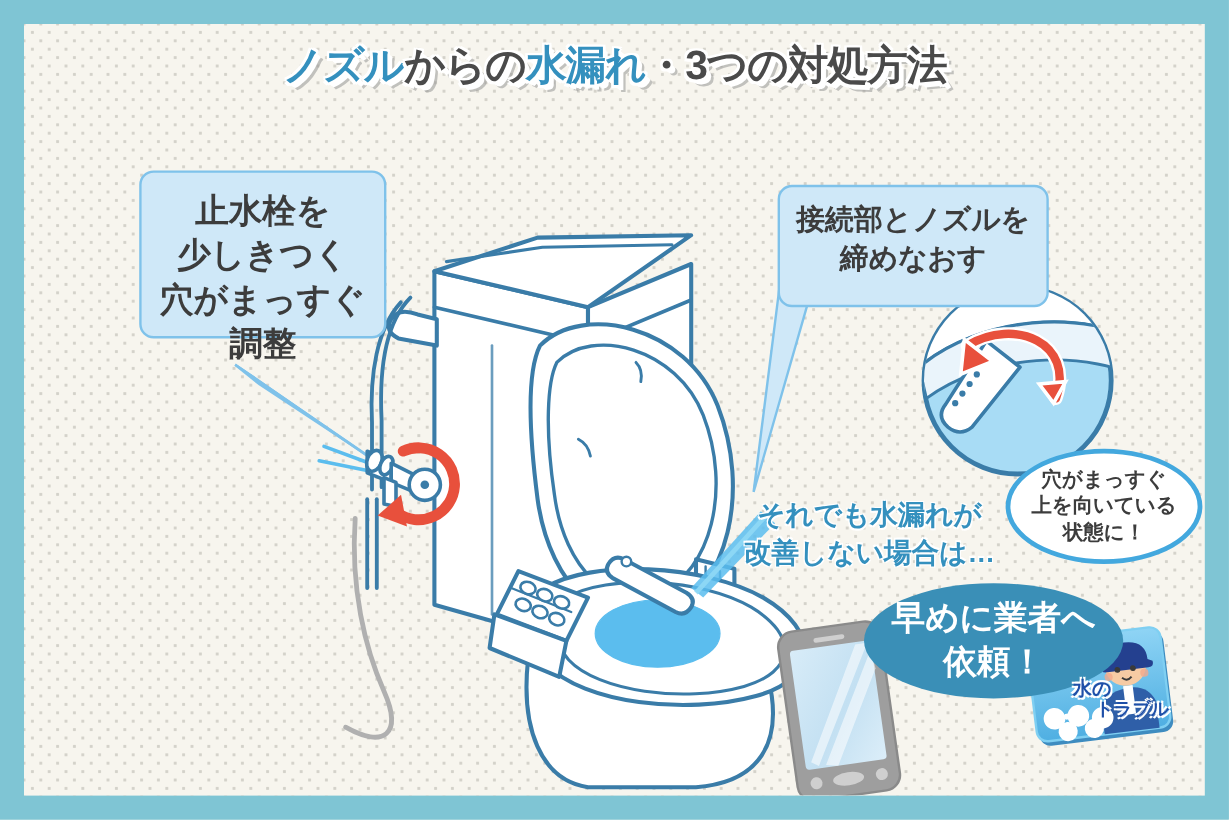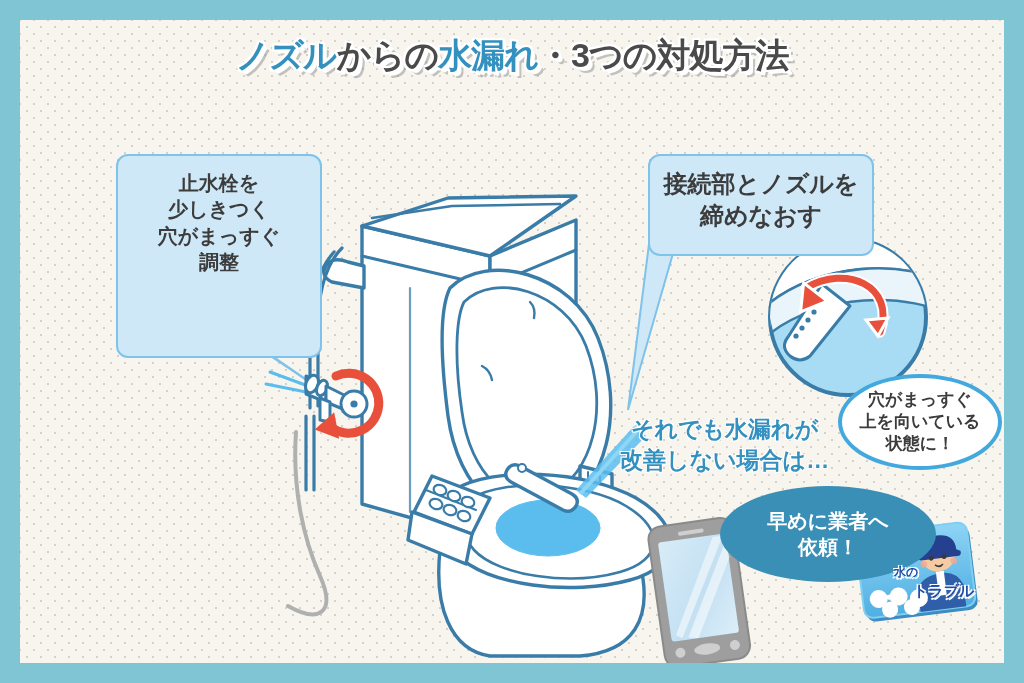--- a/index.html
+++ b/index.html
@@ -39,59 +39,59 @@
   .t-dark{color:#4A4A4A;}
 
   
   .bubble-lb{
     position:absolute;
     background:#CFE8F8;border:2px solid #7FC2EA;border-radius:12px;
     color:#3C3C3C;text-align:center;font-weight:bold;
     line-height:1.32;box-sizing:border-box;
     z-index:40;
   }
-  #bubble-left{left:96px;top:134px;width:206px;height:204px;
-    font-size:20px;padding-top:14px;}
+  #bubble-left{left:96px;top:122px;width:206px;height:140px;
+    font-size:28px;padding-top:14px;}
   #bubble-right{left:628px;top:134px;width:226px;height:102px;
     font-size:24px;padding-top:12px;}
 
   
   #bubble-oval{
     position:absolute;left:818px;top:354px;width:164px;height:96px;
     background:#FFFFFF;border:4px solid #43A8DE;border-radius:50%;
     display:flex;align-items:center;justify-content:center;
     color:#3C3C3C;font-weight:bold;font-size:17px;line-height:1.3;
     text-align:center;box-sizing:border-box;z-index:45;
   }
   
   #bubble-blue{
     position:absolute;left:700px;top:466px;width:216px;height:96px;
     background:#3A8FB7;border-radius:50%;
     display:flex;align-items:center;justify-content:center;
-    color:#FFFFFF;font-weight:bold;font-size:20px;line-height:1.32;
+    color:#FFFFFF;font-weight:bold;font-size:28px;line-height:1.32;
     text-align:center;box-sizing:border-box;z-index:45;
   }
   
   #caption-center{
     position:absolute;left:600px;top:394px;
     color:#3490BE;font-weight:bold;font-size:23px;line-height:1.35;
     text-align:center;white-space:nowrap;z-index:44;
     text-shadow:1px 1px 0 #fff,-1px -1px 0 #fff,1px -1px 0 #fff,-1px 1px 0 #fff;
   }
   
   #logo-card{
     position:absolute;left:862px;top:532px;width:112px;height:84px;
     z-index:46;
   }
   #logo-card .lc-txt1,#logo-card .lc-txt2{
     position:absolute;font-weight:bold;color:#1E4FA8;
     text-shadow:1.5px 1.5px 0 #fff,-1.5px -1.5px 0 #fff,1.5px -1.5px 0 #fff,-1.5px 1.5px 0 #fff;
     white-space:nowrap;
   }
-  #logo-card .lc-txt1{left:12px;top:12px;font-size:12px;}
+  #logo-card .lc-txt1{left:12px;top:12px;font-size:16px;}
   #logo-card .lc-txt2{left:8px;top:30px;font-size:15px;margin-left:23px;}
   svg{display:block;}
   .svgfull{position:absolute;left:0;top:0;}
 </style>
 </head>
 <body>
 
 <div id="stage">
   <div id="panel">
 

